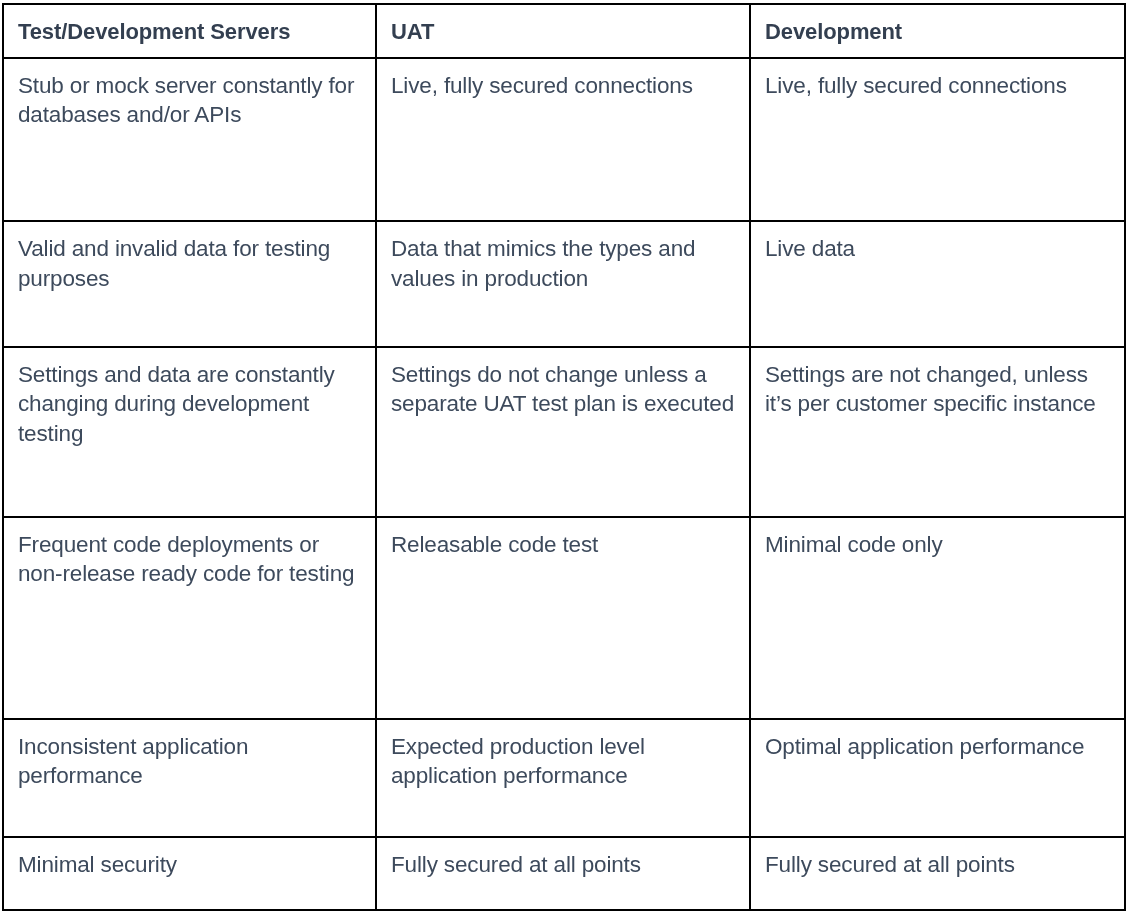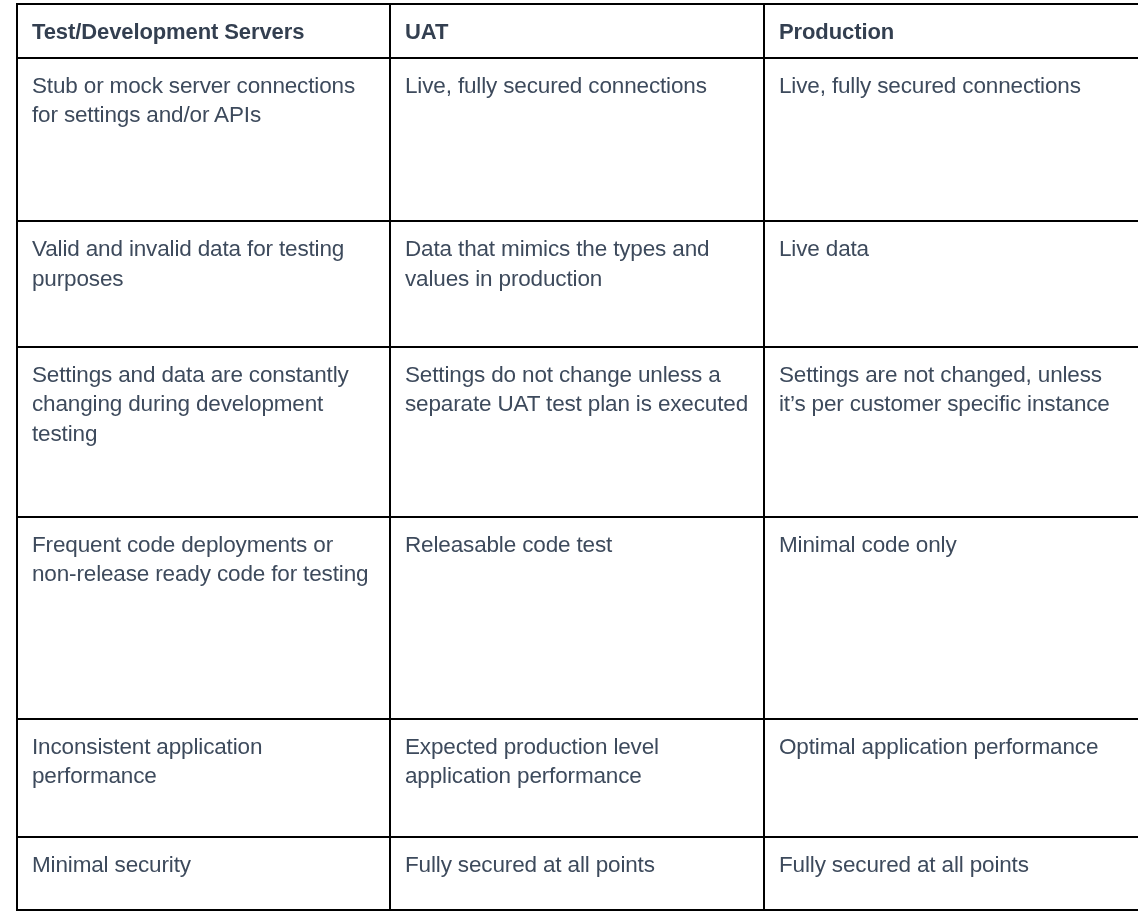--- a/index.html
+++ b/index.html
@@ -10,21 +10,21 @@
   }
   body {
     width: 1138px;
     height: 918px;
     font-family: "Liberation Sans", "DejaVu Sans", sans-serif;
     overflow: hidden;
   }
 
   .table-wrap {
     position: absolute;
-    left: 16px;
+    left: 2px;
     top: 3px;
     width: 1122px;
     height: 908px;
     box-sizing: border-box;
   }
 
   table.env-table {
     width: 100%;
     height: 100%;
     border-collapse: collapse;
@@ -92,28 +92,28 @@
     </colgroup>
     <thead>
       <tr class="header-row">
         <th>
           <span class="cell-text">Test/Development Servers</span>
         </th>
         <th>
           <span class="cell-text">UAT</span>
         </th>
         <th>
-          <span class="cell-text">Production</span>
+          <span class="cell-text">Development</span>
         </th>
       </tr>
     </thead>
     <tbody>
       <tr class="r2">
         <td>
-            <span class="cell-text">Stub or mock server connections for settings and/or APIs</span>
+            <span class="cell-text">Stub or mock server constantly for databases and/or APIs</span>
           </td>
         <td>
             <span class="cell-text">Live, fully secured connections</span>
           </td>
         <td>
             <span class="cell-text">Live, fully secured connections</span>
           </td>
       </tr>
       <tr class="r3">
         <td>

